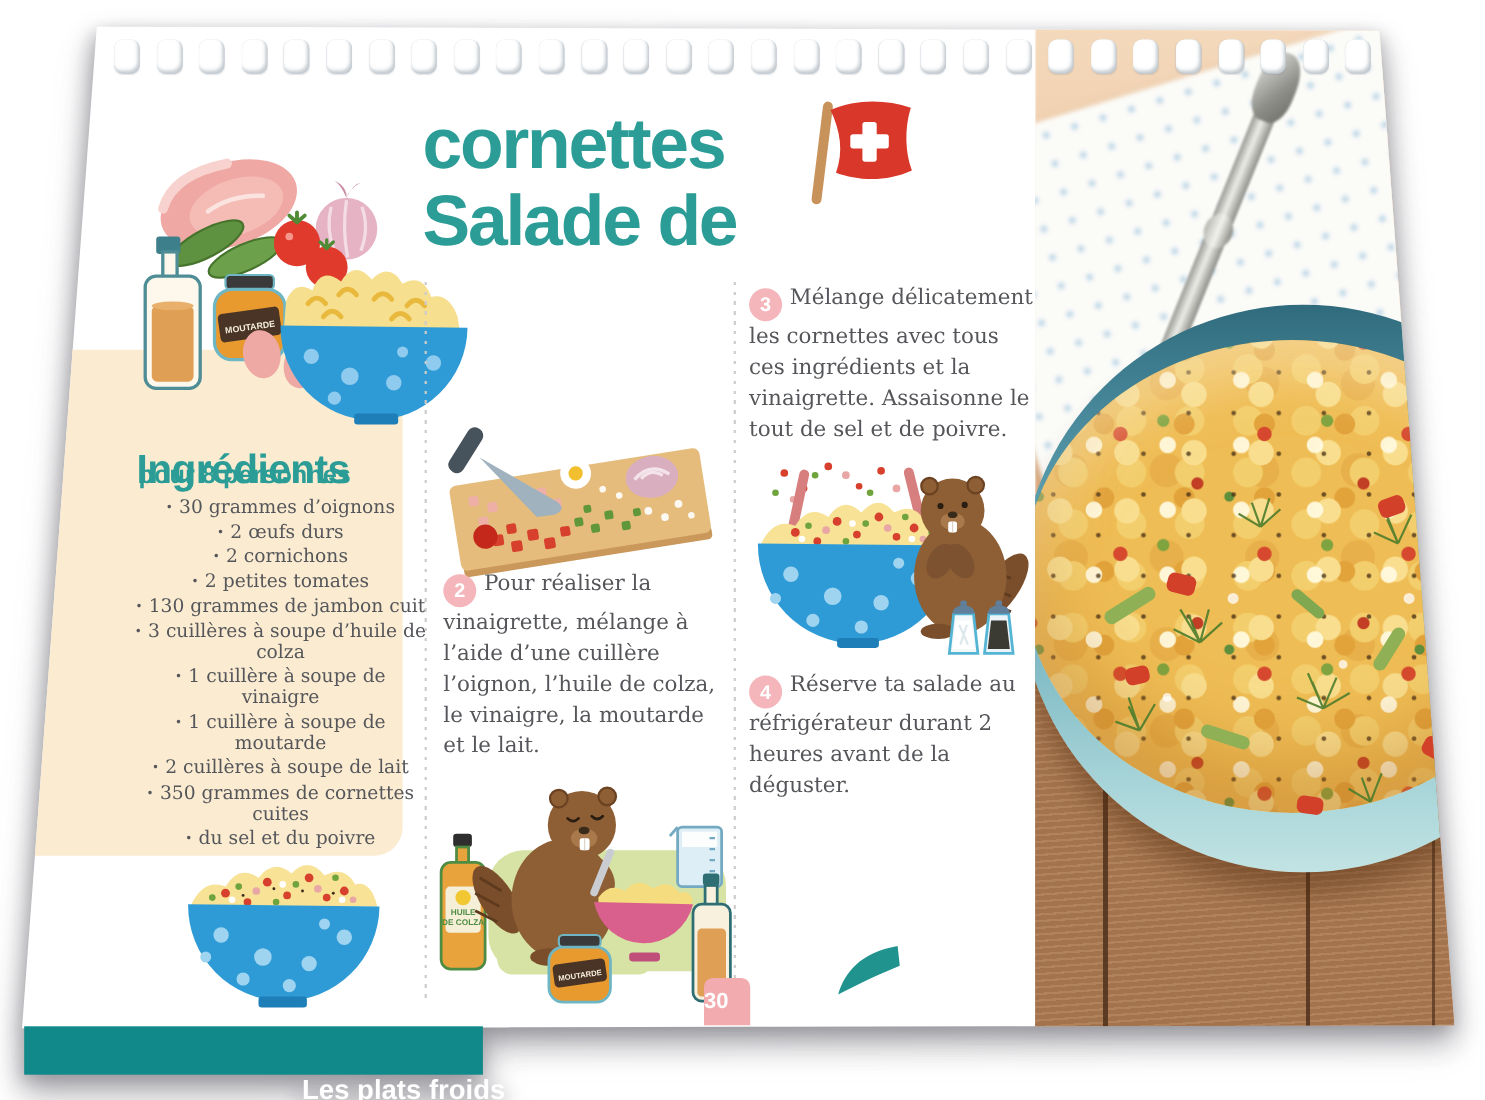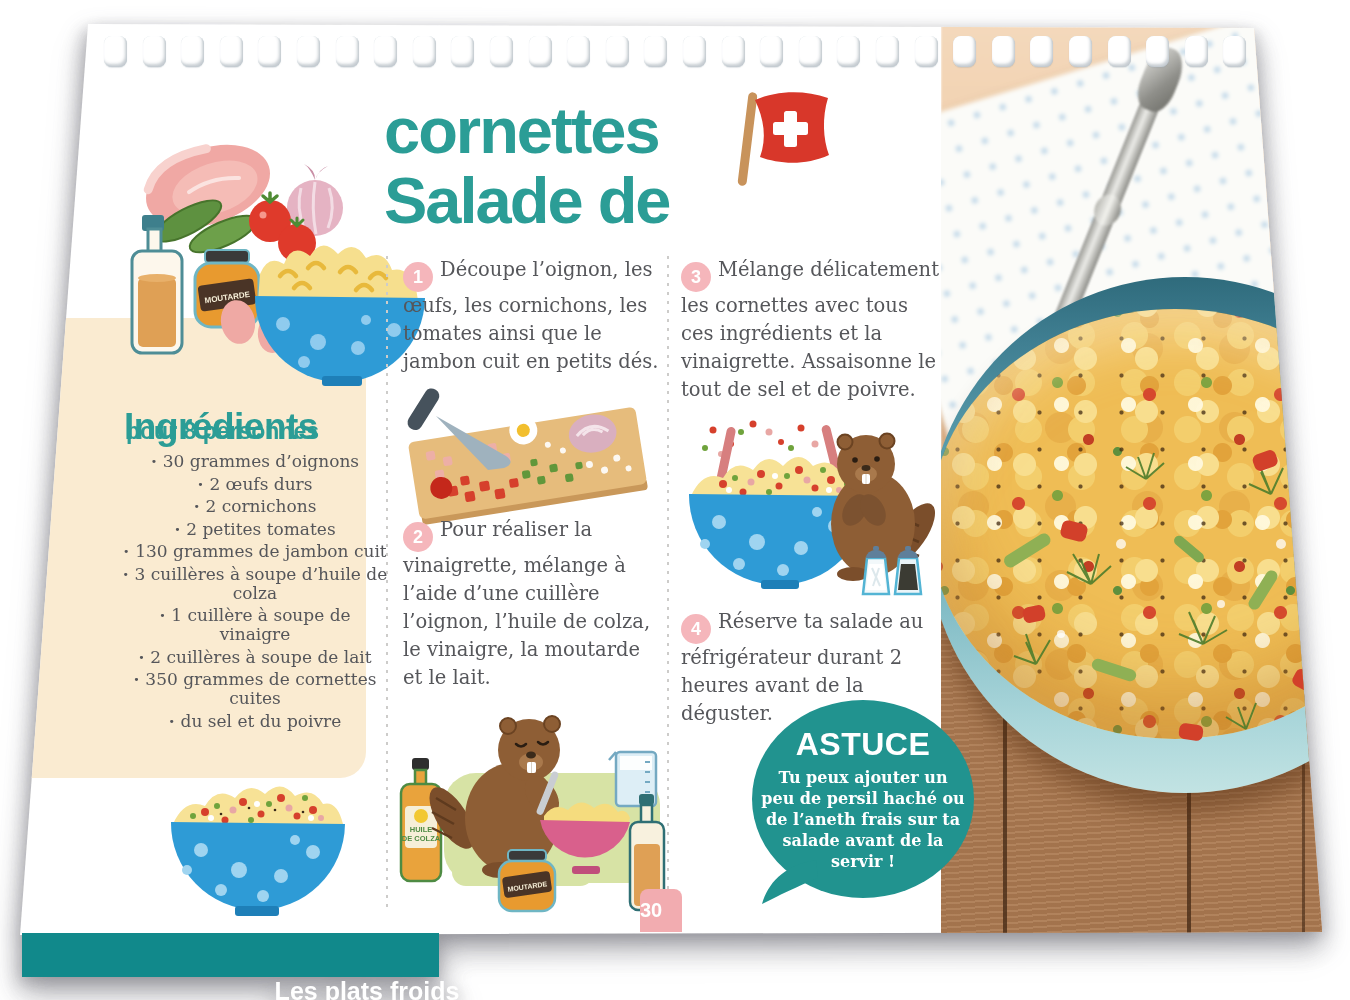--- a/index.html
+++ b/index.html
@@ -226,31 +226,29 @@
     <h2 class="ing-heading">Ingrédients</h2>
     <div class="ing-sub">pour 8 personnes</div>
     <ul class="ing-list">
           <li>30 grammes d’oignons</li>
           <li>2 œufs durs</li>
           <li>2 cornichons</li>
           <li>2 petites tomates</li>
           <li>130 grammes de jambon cuit</li>
           <li>3 cuillères à soupe d’huile de colza</li>
           <li>1 cuillère à soupe de vinaigre</li>
+          <li>1 cuillère à soupe de moutarde</li>
           <li>2 cuillères à soupe de lait</li>
           <li>350 grammes de cornettes cuites</li>
           <li>du sel et du poivre</li>
         </ul>
 
     <div class="sep sep1"></div>
     <div class="sep sep2"></div>
 
-    <p class="step step1">
-      <span class="step-num">1</span><span>Découpe l’oignon, les œufs, les cornichons, les tomates ainsi que le jambon cuit en petits dés.</span>
-    </p>
     <svg class="illus" style="left:398px;top:378px;" width="260" height="150" viewBox="0 0 260 150">
       <g transform="rotate(-9 130 82)">
         <rect x="16" y="118" width="228" height="12" rx="4" fill="#C9985A"></rect>
         <rect x="14" y="46" width="230" height="78" rx="6" fill="#E6BC7C"></rect>
         <g fill="#EDAFA6">
           <rect x="30" y="58" width="9" height="9" rx="2"></rect>
               <rect x="46" y="66" width="9" height="9" rx="2"></rect>
           <rect x="36" y="78" width="9" height="9" rx="2"></rect>
               <rect x="92" y="60" width="9" height="9" rx="2"></rect>
           <rect x="104" y="72" width="9" height="9" rx="2"></rect>
@@ -482,24 +480,20 @@
             <circle cx="118" cy="124" r="7"></circle>
         <circle cx="150" cy="100" r="7"></circle>
             <circle cx="58" cy="138" r="6"></circle>
             <circle cx="100" cy="144" r="6"></circle>
         <circle cx="132" cy="88" r="5"></circle>
             <circle cx="24" cy="118" r="5"></circle>
       </g>
       <rect x="72" y="154" width="44" height="10" rx="3" fill="#1E7FB8"></rect>
     </svg>
 
-    <div class="bubble">
-      <h2>ASTUCE</h2>
-      <p>Tu peux ajouter un peu de persil haché ou de l’aneth frais sur ta salade avant de la servir !</p>
-    </div>
     <svg class="bubble-tail" width="62" height="50" viewBox="0 0 62 50">
       <path d="M4,48 C10,28 24,10 58,4 L60,22 C40,30 20,40 4,48 Z" fill="#21938F"></path>
     </svg>
 
     <div class="page-badge">30</div>
 
     <div class="holes">
           <div class="hole" style="left: 104px;"></div>
           <div class="hole" style="left: 142.6px;"></div>
           <div class="hole" style="left: 181.2px;"></div>

